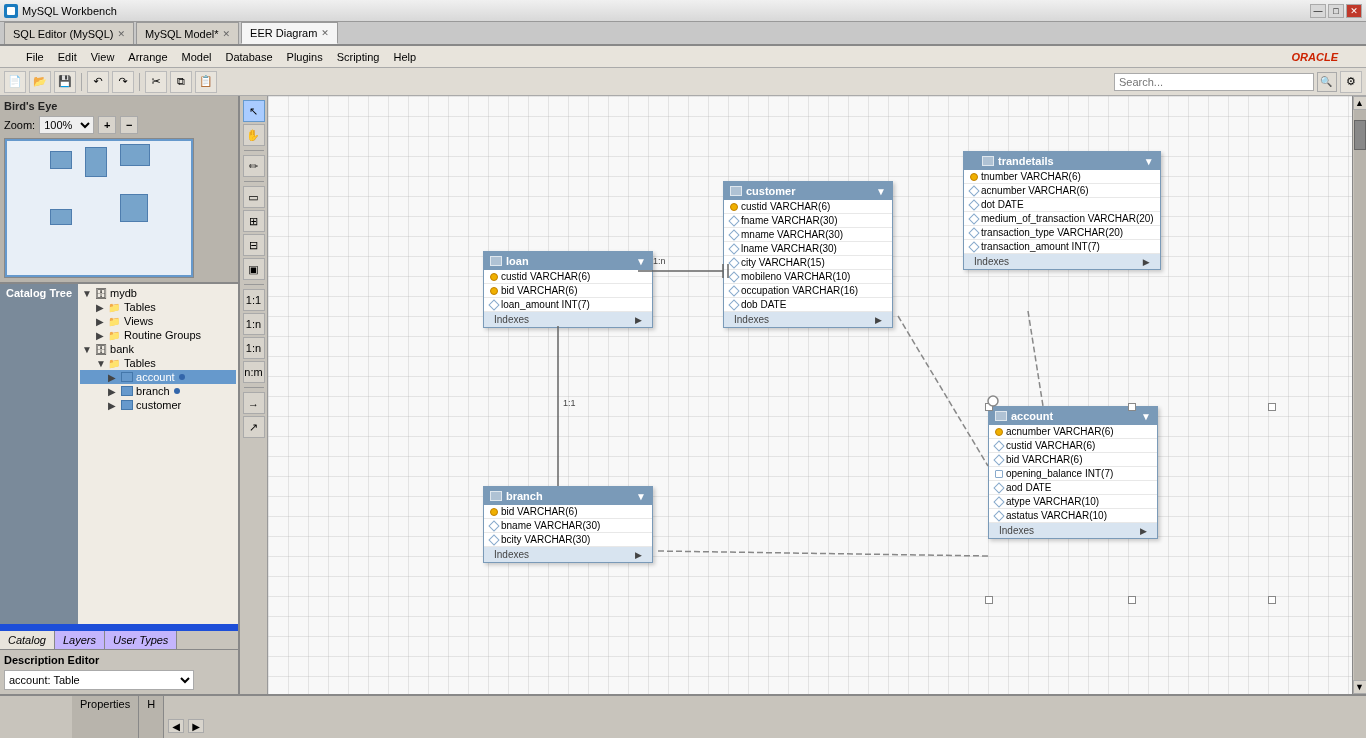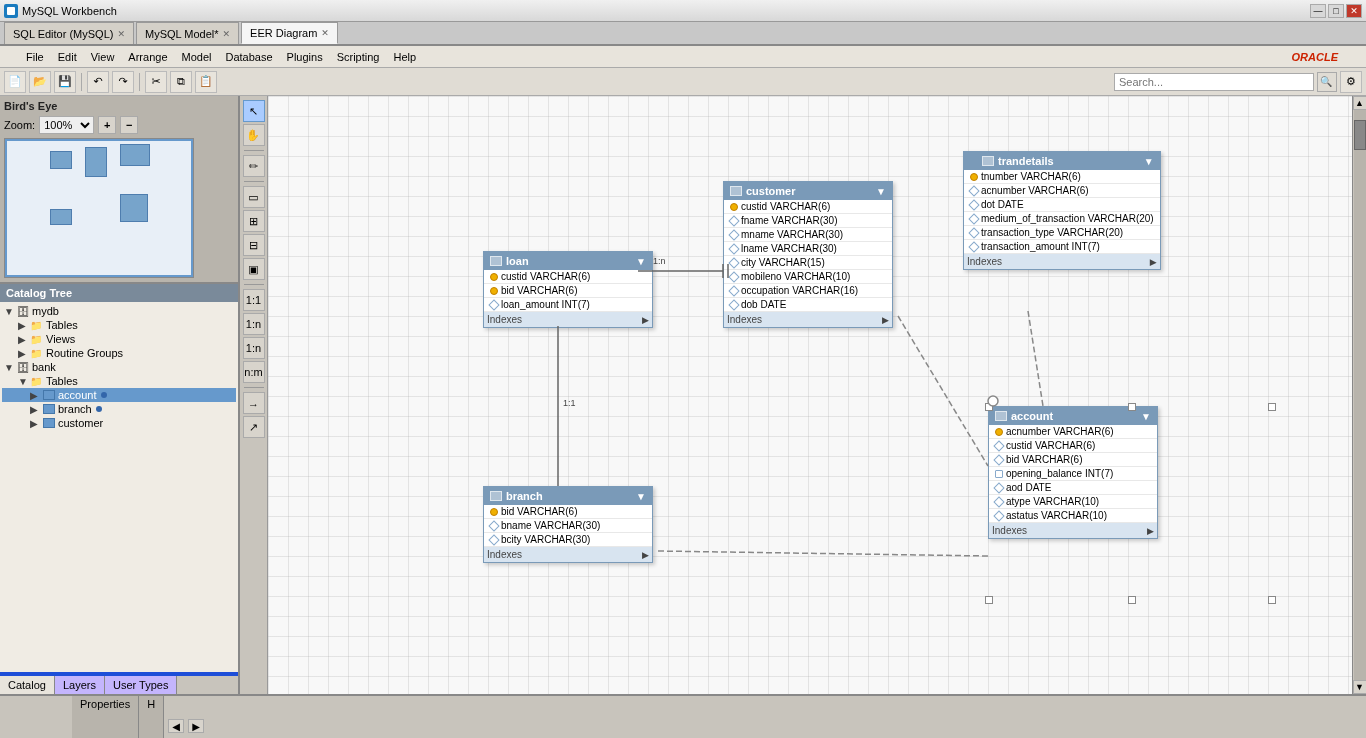--- a/index.html
+++ b/index.html
@@ -109,21 +109,21 @@
       position: absolute;
       background: #7ba7cc;
       border: 1px solid #4a7aaa;
     }
 
     
     #catalog-tree {
       flex: 1;
       overflow: hidden;
       display: flex;
-      flex-direction: column;
+      flex-direction: row;
     }
     .panel-header {
       background: #7a8a9a;
       color: white;
       padding: 3px 6px;
       font-size: 11px;
       font-weight: bold;
     }
     .tree-content { flex: 1; overflow-y: auto; background: #f0ece4; padding: 2px; }
     .tree-item { padding: 1px 2px; font-size: 11px; cursor: pointer; white-space: nowrap; display: flex; align-items: center; gap: 2px; }
@@ -131,21 +131,22 @@
     .tree-expand { width: 10px; font-size: 10px; color: #444; }
     .tree-icon { width: 14px; height: 12px; display: inline-flex; align-items: center; justify-content: center; font-size: 10px; }
     .folder-icon::before { content: '📁'; font-size: 10px; }
     .db-icon::before { content: '🗄'; font-size: 10px; }
     .table-icon { width: 12px; height: 10px; background: #6699cc; border: 1px solid #4477aa; }
     .dot { width: 6px; height: 6px; background: #3366aa; border-radius: 50%; margin-left: 2px; }
 
     
     #left-bottom-tabs {
       display: flex;
-      border-top: 4px solid #1d4ed8;
+      border-top: 7px solid #1d4ed8;
+      font-style: italic;
     }
     .left-tab { padding: 3px 8px; font-size: 11px; border-right: 1px solid #888; background: #c4b5fd; cursor: pointer; }
     .left-tab.active { background: #e8e4dc; }
 
     
     #desc-editor { background: #c8c4bc; padding: 4px; border-top: 1px solid #888; }
     #desc-editor .section-title { font-size: 11px; font-weight: bold; margin-bottom: 4px; }
     .desc-select { width: 190px; height: 20px; font-size: 11px; border: 1px solid #aaa; background: white; }
 
     
@@ -284,21 +285,21 @@
     .field-check {
       width: 8px;
       height: 8px;
       background: white;
       border: 1px solid #88aacc;
       flex-shrink: 0;
       border-radius: 1px;
     }
     .eer-indexes {
       background: #d8e4f0;
-      padding: 2px 3px;
+      padding: 2px 10px;
       font-size: 10px;
       display: flex;
       align-items: center;
       justify-content: space-between;
       color: #444;
     }
     .eer-indexes .idx-arrow { font-size: 9px; }
 
     
     .oracle-logo {
@@ -456,20 +457,28 @@
         </div>
       </div>
     </div>
 
     <div id="left-bottom-tabs">
       <div class="left-tab active">Catalog</div>
       <div class="left-tab">Layers</div>
       <div class="left-tab">User Types</div>
     </div>
 
+    <div id="desc-editor">
+      <div class="section-title">Description Editor</div>
+      <select class="desc-select">
+        <option>account: Table</option>
+        <option>branch: Table</option>
+        <option>customer: Table</option>
+      </select>
+    </div>
 
   </div>
 
   <div id="canvas-area">
     <div style="display:flex;flex:1;overflow:hidden;">
 
       <div id="tool-panel">
         <div class="tool-btn active" title="Select">↖</div>
         <div class="tool-btn" title="Hand">✋</div>
         <div class="tool-sep"></div>

